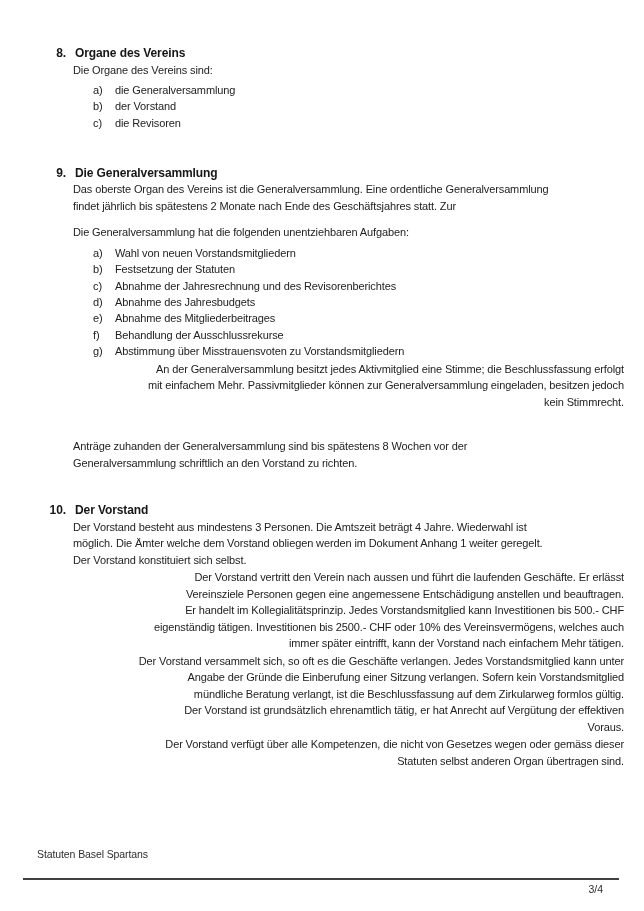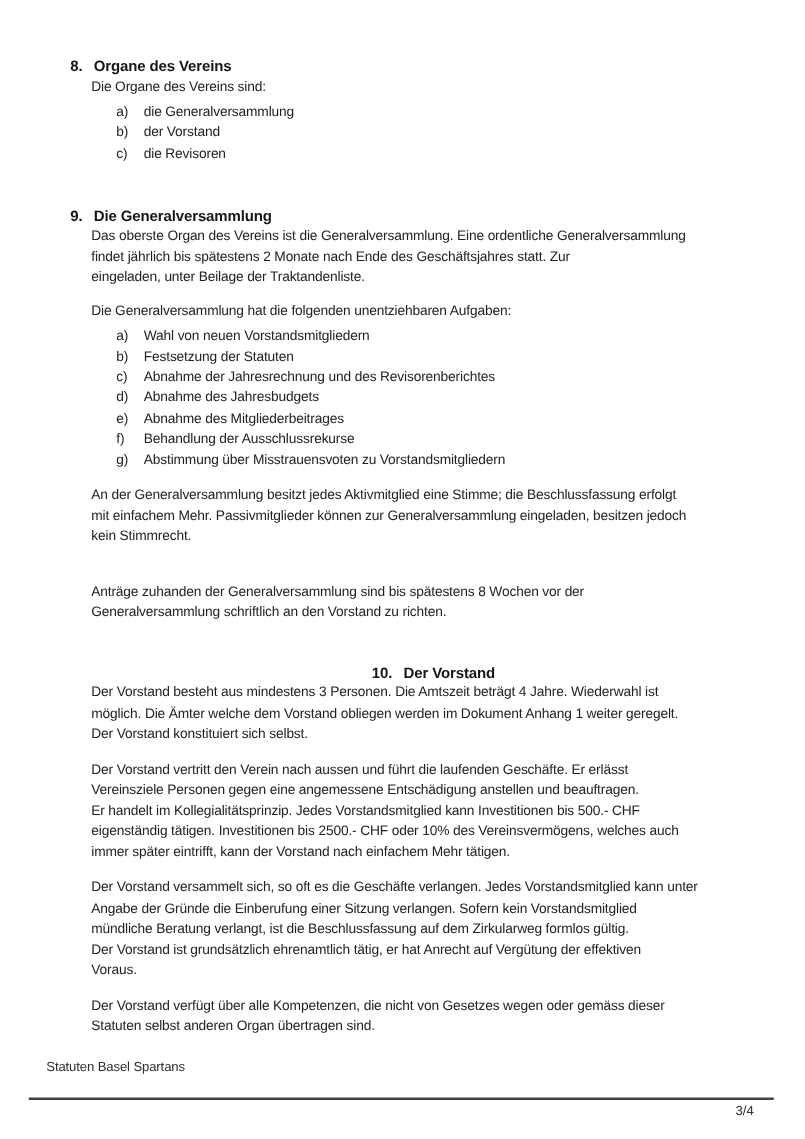--- a/index.html
+++ b/index.html
@@ -27,22 +27,22 @@
   .li{
     display:flex;margin-left:93px;
     font-size:11px;line-height:16.4px;letter-spacing:-0.12px;
     color:#222224;white-space:nowrap;
   }
   .li-marker{flex:0 0 22px;}
   .mt3{margin-top:0;}
   .mt4{margin-top:4px;}
   .mt10{margin-top:10px;}
   .mt12{margin-top:28px;}
-  .mt13{margin-top:12px;}
-  .mt31{margin-top:31px;justify-content:center;}
+  .mt13{margin-top:1px;text-align:right;}
+  .mt31{margin-top:31px;}
   .mt33{margin-top:33.5px;}
   .footer-rule{
     position:absolute;left:23px;top:878px;
     width:596px;height:2px;background:#404040;
   }
   .footer-left{
     position:absolute;left:37px;top:848px;
     font-size:10.5px;letter-spacing:-0.1px;color:#2e2e2e;
   }
   .footer-right{
@@ -76,21 +76,20 @@
       </div>
     </div>
 
     <div class="sec-heading mt33">
       <span class="sec-num">9.</span>
       <span class="sec-title">Die Generalversammlung</span>
     </div>
     <div class="mt3">
       <div class="pline">Das oberste Organ des Vereins ist die Generalversammlung. Eine ordentliche Generalversammlung</div>
       <div class="pline">findet jährlich bis spätestens 2 Monate nach Ende des Geschäftsjahres statt. Zur</div>
-      <div class="pline">eingeladen, unter Beilage der Traktandenliste.</div>
     </div>
     <div class="pline mt10">Die Generalversammlung hat die folgenden unentziehbaren Aufgaben:</div>
     <div class="mt4">
       <div class="li">
         <span class="li-marker">a)</span>
         <span>Wahl von neuen Vorstandsmitgliedern</span>
       </div>
       <div class="li">
         <span class="li-marker">b)</span>
         <span>Festsetzung der Statuten</span>

